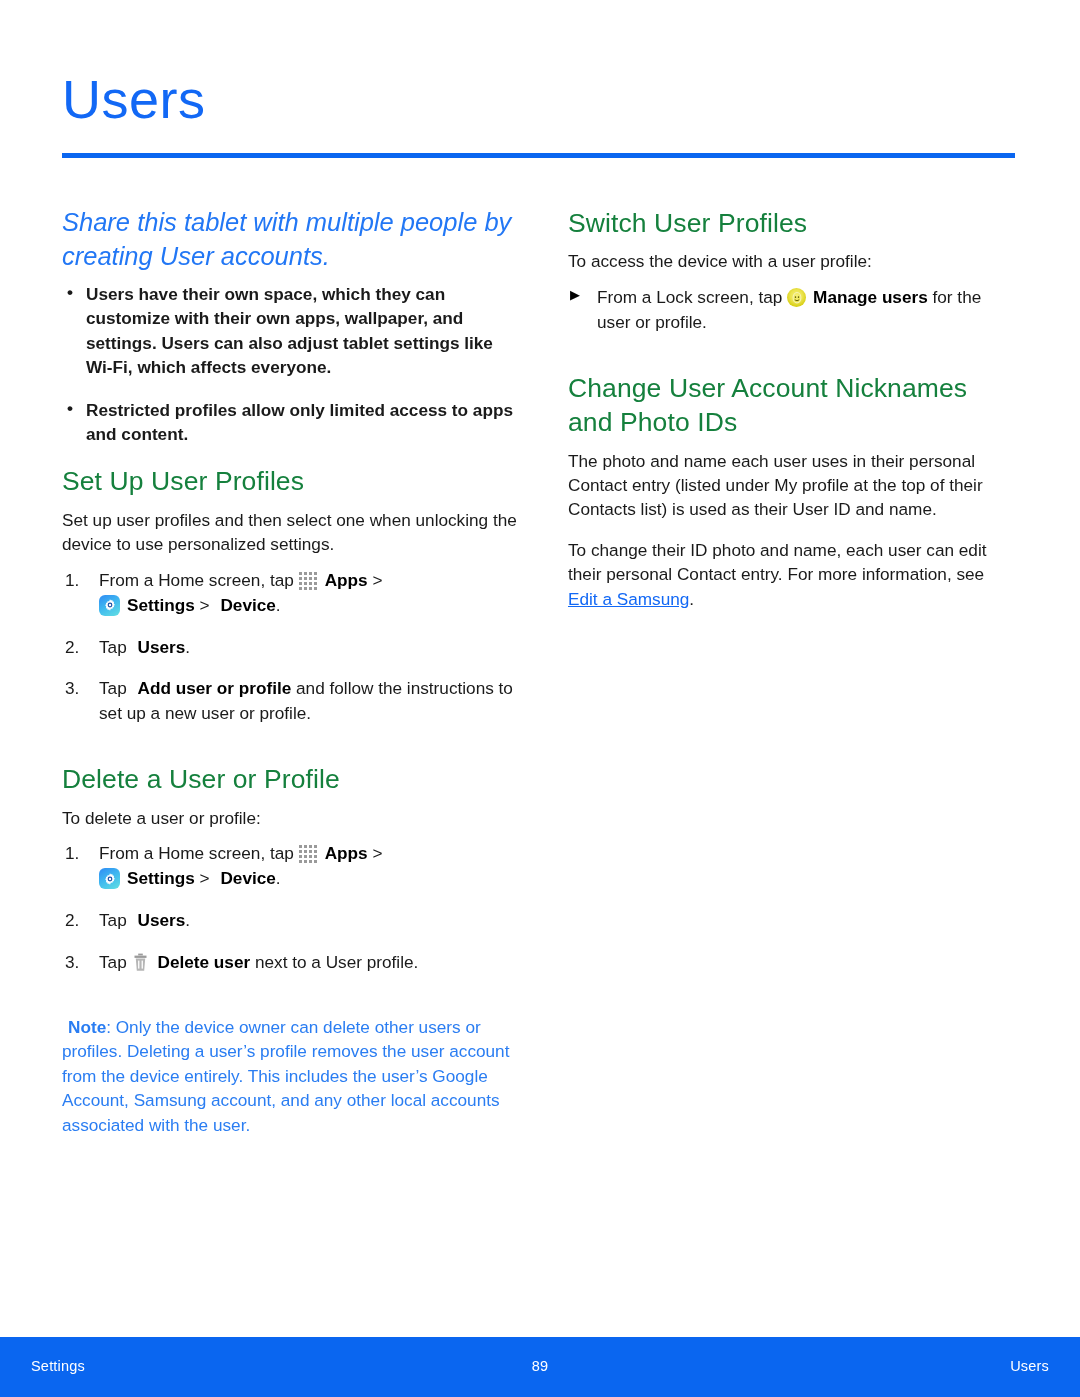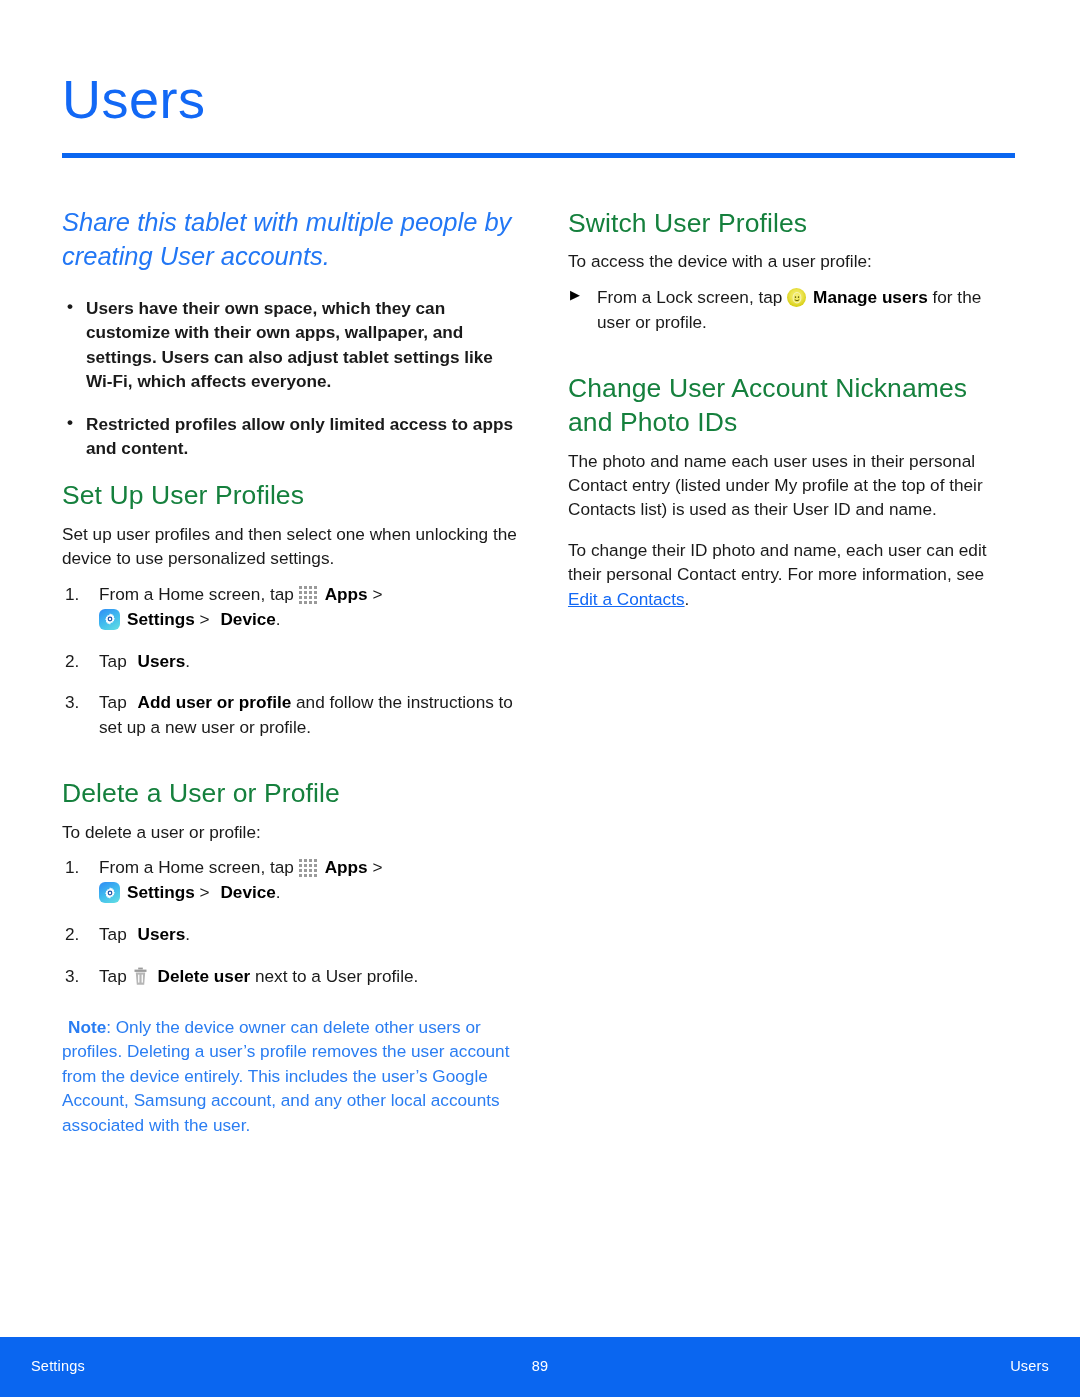--- a/index.html
+++ b/index.html
@@ -56,21 +56,21 @@
     left: 568px;
     width: 450px;
   }
 
   
   .lead {
     font-size: 25.5px;
     font-style: italic;
     color: #2277f5;
     line-height: 1.33;
-    margin: 0 0 22px 0;
+    margin: 0 0 8px 0;
     font-weight: 400;
   }
 
   h2.section {
     font-size: 26.5px;
     font-weight: 400;
     color: #15803d;
     line-height: 1.30;
     margin: 0 0 9px 0;
     letter-spacing: 0.1px;
@@ -162,21 +162,21 @@
   .link {
     color: #1268f5;
     text-decoration: underline;
   }
 
   
   .note {
     color: #2a7df2;
     font-size: 17.2px;
     line-height: 1.42;
-    margin-top: 26px;
+    margin-top: 40px;
   }
   .note b { color: #2a7df2; font-weight: 700; }
 
   
   .ic {
     display: inline-block;
     vertical-align: -3px;
     position: relative;
   }
 
@@ -343,21 +343,21 @@
               <ellipse cx="5.5" cy="6.2" rx="3.9" ry="5.2" fill="none" stroke="#f7f3b4" stroke-width="1.1"></ellipse>
               <ellipse cx="4" cy="5.6" rx="0.75" ry="0.85" fill="#5d5600"></ellipse>
               <ellipse cx="7" cy="5.6" rx="0.75" ry="0.85" fill="#5d5600"></ellipse>
               <path d="M3.6 8.6 q1.9 1.5 3.8 0" fill="none" stroke="#5d5600" stroke-width="0.9" stroke-linecap="round"></path>
             </svg></span><b>Manage users</b><span> for the user or profile.</span>
       </li>
     </ul>
 
     <h2 class="section sp-top">Change User Account Nicknames and Photo IDs</h2>
     <p class="body">The photo and name each user uses in their personal Contact entry (listed under My profile at the top of their Contacts list) is used as their User ID and name.</p>
-    <p class="body"><span>To change their ID photo and name, each user can edit their personal Contact entry. For more information, see </span><a class="link" href="#">Edit a Contacts</a><span>.</span></p>
+    <p class="body"><span>To change their ID photo and name, each user can edit their personal Contact entry. For more information, see </span><a class="link" href="#">Edit a Samsung</a><span>.</span></p>
   </div>
 
   <div class="footer">
     <span class="f-left">Settings</span>
     <span class="f-mid">89</span>
     <span class="f-right">Users</span>
   </div>
 
 </div>
 

